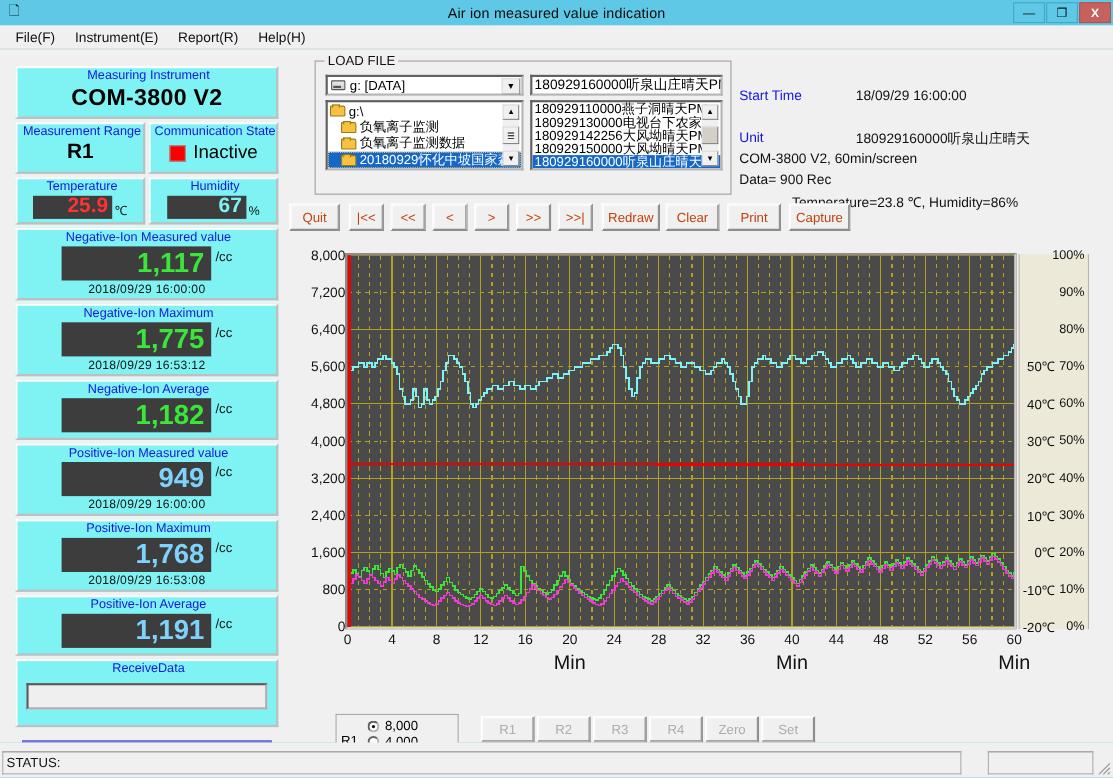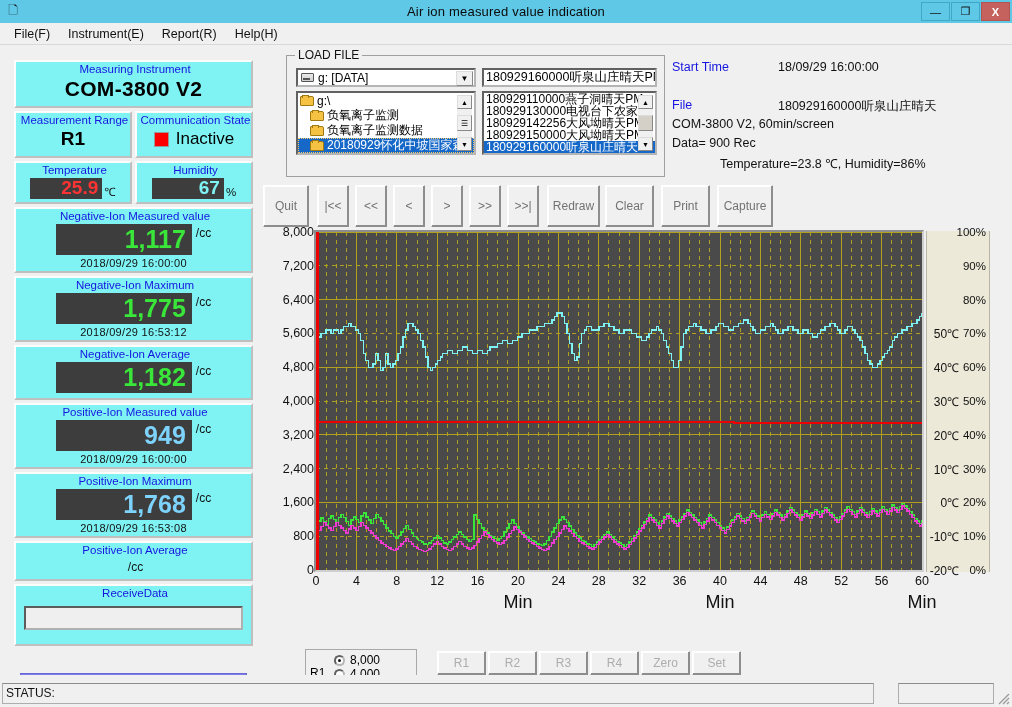--- a/index.html
+++ b/index.html
@@ -140,29 +140,29 @@
   }
   .frow { height:12px; font-size:12px; line-height:12px; padding-left:2px; white-space:nowrap;}
   .frow.sel { background:#1668c8; color:#fff; }
   #filescroll {
     position:absolute; right:2px; top:2px; width:15px; bottom:2px;
     background:#f0f0f0; display:flex; flex-direction:column; justify-content:space-between;
   }
   
   #info { position:absolute; left:672px; top:8px; width:335px; height:125px; font-size:12.5px; color:#111;}
   .lbl-blue { color:#1515e0; }
-  #info .line { position:absolute; white-space:nowrap; }
+  #info .line { position:absolute; white-space:nowrap;margin-top:20px; }
   
   #toolbar { position:absolute; left:263px; top:140px; width:745px; height:27px;}
   .tbtn {
-    position:absolute; top:0; height:42px;
+    position:absolute; top:0; height:25px;
     background:#f0f0f0; border:1px solid #8d8d8d;
     border-top-color:#fff; border-left-color:#fff;
     box-shadow:inset -1px -1px 0 #8d8d8d, inset 1px 1px 0 #fdfdfd;
-    font-size:12px; color:#737373;
+    font-size:12px; color:#c2410c;
     display:flex; align-items:center; justify-content:center;
   }
   #savefile-banner {
     position:absolute; left:519px; top:1px; width:209px; height:20px;
     background:#ffff00; color:#d12e00; font-size:12.5px;
     display:flex; align-items:center; justify-content:center;
   }
   
   #legend { position:absolute; left:716px; top:174px; height:14px; display:flex; align-items:center; gap:9px; font-size:11.5px;}
   .chip { background:#3d3d3d; padding:0 9px; line-height:13px; height:13px; font-size:11px;}
@@ -326,20 +326,21 @@
       <div class="lcd-row">
         <span class="lcd-lg pos">1,768</span>
         <span class="unit">/cc</span>
       </div>
       <div class="stamp">2018/09/29 16:53:08</div>
     </div>
 
     <div class="grp">
       <div class="grp-label">Positive-Ion Average</div>
       <div class="lcd-row" style="padding-bottom:5px">
+        <span class="lcd-lg pos">1,191</span>
         <span class="unit">/cc</span>
       </div>
     </div>
 
     <div class="grp">
       <div class="grp-label">ReceiveData</div>
       <div class="recv-box"></div>
     </div>
   </div>
 
@@ -390,21 +391,21 @@
         <div class="sbtn">▲</div>
         <div class="sthumb" style="background:#d4d0c8"></div>
         <div class="sbtn">▼</div>
       </div>
     </div>
   </div>
 
   <div id="info">
     <span class="line lbl-blue" style="left:0;top:7px">Start Time</span>
     <span class="line" style="left:106px;top:7px">18/09/29 16:00:00</span>
-    <span class="line lbl-blue" style="left:0;top:45px">File</span>
+    <span class="line lbl-blue" style="left:0;top:45px">Unit</span>
     <span class="line" style="left:106px;top:45px">180929160000听泉山庄晴天</span>
     <span class="line" style="left:0;top:64px">COM-3800 V2, 60min/screen</span>
     <span class="line" style="left:0;top:83px">Data= 900 Rec</span>
     <span class="line" style="left:48px;top:102px">Temperature=23.8 ℃, Humidity=86%</span>
   </div>
 
   <div id="toolbar">
     <div class="tbtn" style="left:0px;width:46px">Quit</div>
     <div class="tbtn" style="left:54px;width:32px">|&lt;&lt;</div>
     <div class="tbtn" style="left:92px;width:32px">&lt;&lt;</div>

